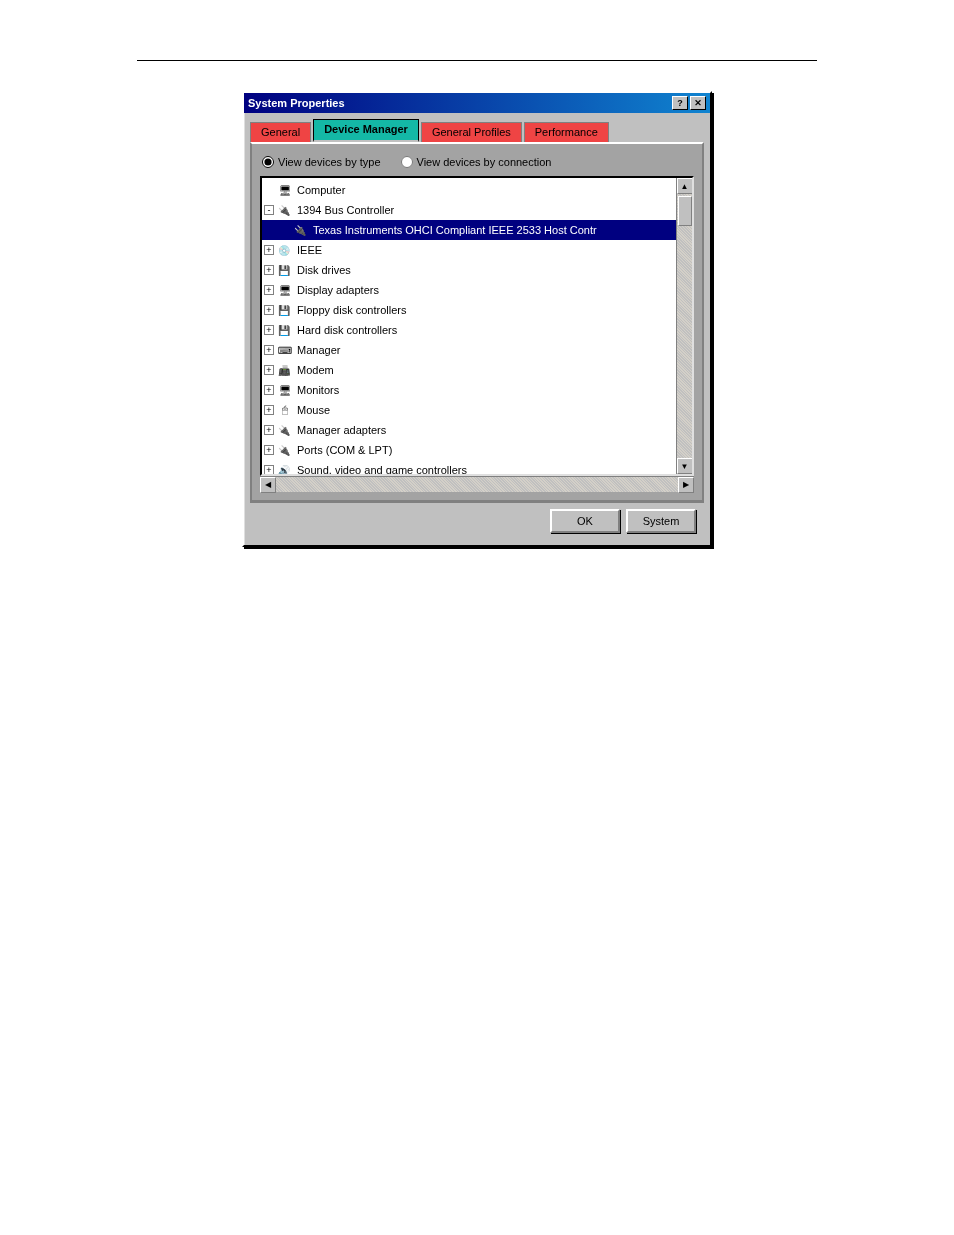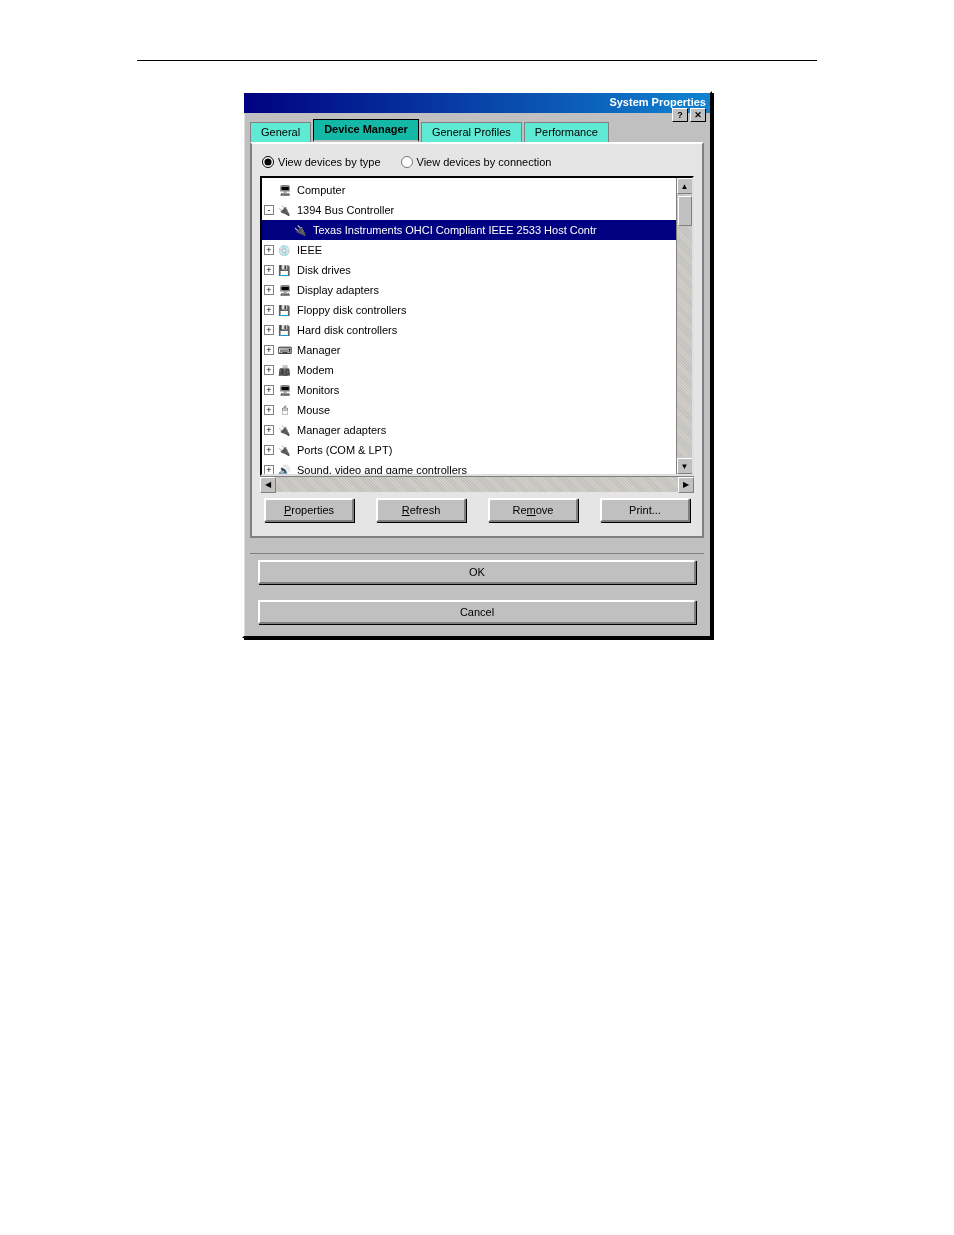--- a/index.html
+++ b/index.html
@@ -38,24 +38,23 @@
       background: #c0c0c0;
       position: relative;
     }
     .title-bar {
       background: linear-gradient(to right, #000080, #1084d0);
       color: #fff;
       font-weight: bold;
       font-size: 11px;
       padding: 3px 4px;
       display: flex;
-      align-items: flex-end;
+      align-items: center;
       justify-content: space-between;
       height: 20px;
-      flex-direction: column;
     }
     .title-bar-left {
       display: flex;
       align-items: center;
       gap: 4px;
     }
     .title-bar-buttons {
       display: flex;
       gap: 2px;
     }
@@ -76,43 +75,43 @@
     }
     
     .tabs-area {
       padding: 6px 6px 0 6px;
       display: flex;
       align-items: flex-end;
       gap: 0;
     }
     .tab {
       padding: 3px 10px 4px 10px;
-      background: #5eead4;
+      background: #ef4444;
       border: 1px solid #808080;
       border-bottom: none;
       font-size: 11px;
       cursor: pointer;
       position: relative;
       bottom: 0;
       margin-right: 2px;
     }
     .tab.active {
       background: #14b8a6;
       border-color: #000;
       border-bottom: 2px solid #c0c0c0;
       font-weight: bold;
       z-index: 2;
       padding-bottom: 5px;
     }
     
     .content-panel {
-      background: #e5e5e5;
+      background: #a3a3a3;
       border: 2px solid #808080;
       border-top: 2px solid #fff;
-      margin: 0 6px 15px 6px;
+      margin: 0 6px 0 6px;
       padding: 8px;
     }
     
     .radio-row {
       display: flex;
       align-items: center;
       gap: 20px;
       padding: 4px 2px 8px 2px;
     }
     .radio-option {
@@ -283,25 +282,24 @@
       display: flex;
       align-items: center;
       justify-content: center;
       padding: 0 8px;
     }
     
     .ok-cancel-row {
       display: flex;
       justify-content: flex-end;
       padding: 6px 8px 8px 8px;
-      gap: 16px;
+      gap: 6px;
       border-top: 1px solid #808080;
       background: #c0c0c0;
       margin: 0 6px 4px 6px;
-      flex-direction: column;
     }
     .ok-cancel-row .btn {
       min-width: 70px;
     }
     .underline-char { text-decoration: underline; }
   </style>
 </head>
 <body>
 
 <div class="page-bg">
@@ -451,39 +449,25 @@
             <div class="scroll-arrow">▼</div>
           </div>
         </div>
 
         <div class="scrollbar-h-container">
           <div class="scroll-arrow-h">◀</div>
           <div class="scroll-track-h"></div>
           <div class="scroll-arrow-h">▶</div>
         </div>
 
-        <div class="bottom-buttons">
-          <button class="btn">
-            <span><span class="underline-char">P</span>roperties</span>
-          </button>
-          <button class="btn">
-            <span><span class="underline-char">R</span>efresh</span>
-          </button>
-          <button class="btn">
-            <span>Re<span class="underline-char">m</span>ove</span>
-          </button>
-          <button class="btn">
-            <span>Print...</span>
-          </button>
-        </div>
       </div>
 
       <div class="ok-cancel-row">
         <button class="btn">
           <span>OK</span>
         </button>
         <button class="btn">
-          <span>Cancel</span>
+          <span>System</span>
         </button>
       </div>
     </div>
   </div>
 </div>
 
 </body></html>

